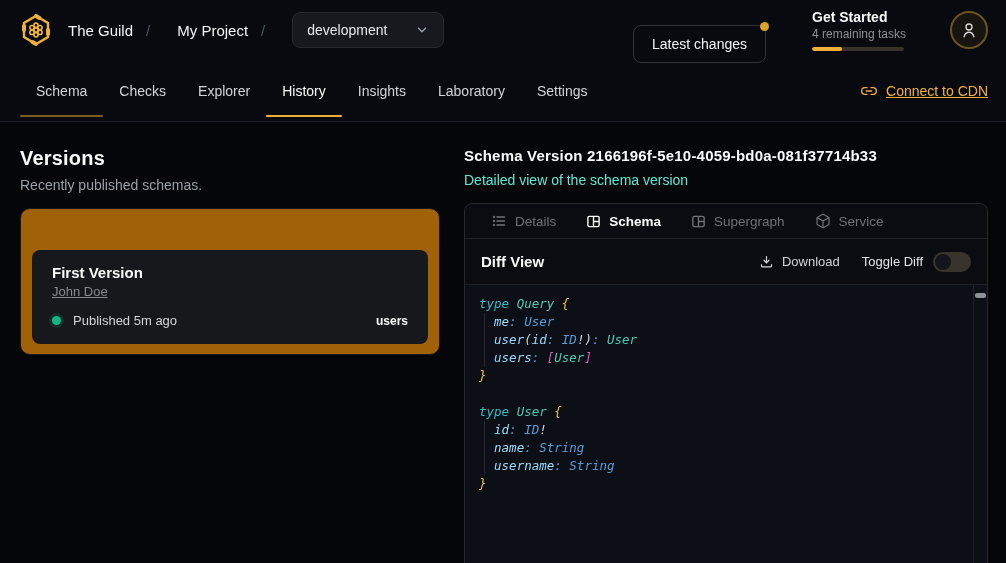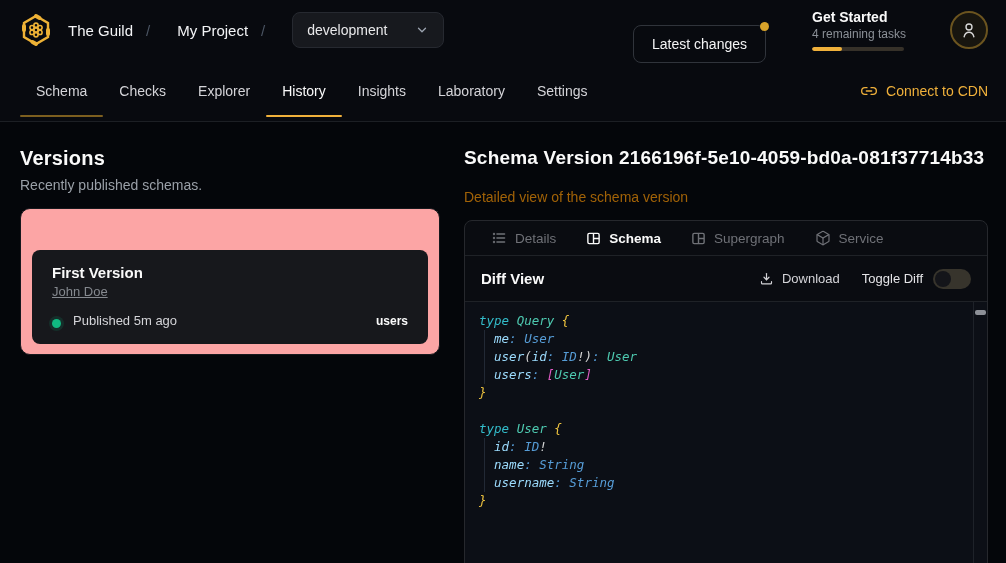--- a/index.html
+++ b/index.html
@@ -27,40 +27,40 @@
 
   
   .nav { height:62px; background:#080a0f; border-bottom:1px solid #1c1f24; display:flex; align-items:stretch; padding:0 18px 0 20px; }
   .nav-tab { position:relative; display:flex; align-items:center; padding:0 16px; font-size:14px;
     color:#d4d4d8; cursor:pointer; }
   .nav-tab.active { color:#fafafa; font-weight:500; }
   .nav-tab.active::after, .nav-tab.dim::after { content:""; position:absolute; left:0; right:0; bottom:4px; height:2px; border-radius:1px; }
   .nav-tab.active::after { background:#f0b13b; }
   .nav-tab.dim::after { background:#7c5f1f; }
   .cdn-link { margin-left:auto; display:flex; align-items:center; gap:9px; color:#f0b13b; font-size:14px;
-    font-weight:500; cursor:pointer; }
+    font-weight:500; cursor:pointer;text-decoration:underline; }
 
   
   .main { display:flex; padding:0 18px 0 20px; }
   .left-col { width:444px; padding-top:25px; }
   .panel-title { font-size:20px; font-weight:700; color:#fafafa; letter-spacing:.2px; }
   .panel-sub { font-size:14px; color:#9aa0a8; margin-top:7px; }
-  .versions-card { margin-top:15px; width:420px; background:#fca5a5; border:1px solid #16181d;
+  .versions-card { margin-top:15px; width:420px; background:#a16207; border:1px solid #16181d;
     border-radius:10px; padding:41px 11px 10px; }
   .version-item { background:#17181c; border-radius:8px; padding:14px 20px 16px; cursor:pointer; }
   .vi-name { font-size:15px; font-weight:600; color:#fafafa; }
   .vi-author { font-size:13px; color:#85898f; margin-top:3px;text-decoration:underline; }
-  .vi-row { display:flex; align-items:flex-end; margin-top:14px; }
+  .vi-row { display:flex; align-items:center; margin-top:14px; }
   .vi-dot { width:9px; height:9px; border-radius:50%; background:#10b981; box-shadow:0 0 0 3px rgba(16,185,129,.14); margin-right:12px; }
   .vi-status { font-size:13px; color:#d4d4d8; }
   .vi-service { margin-left:auto; font-size:12px; font-weight:700; color:#fafafa; }
 
   .right-col { width:524px; padding-top:25px; }
-  .detail-title { font-size:19px; font-weight:700; color:#fafafa; letter-spacing:.2px; white-space:nowrap; }
-  .detail-sub { font-size:14px; color:#a16207; margin-top:20px; }
+  .detail-title { font-size:15px; font-weight:700; color:#fafafa; letter-spacing:.2px; white-space:nowrap; }
+  .detail-sub { font-size:14px; color:#5eead4; margin-top:8px; }
 
   .detail-panel { margin-top:15px; height:423px; border:1px solid #26282d; border-radius:8px 8px 0 0;
     background:#0a0c11; display:flex; flex-direction:column; overflow:hidden; }
   .dtabs { height:35px; display:flex; align-items:center; gap:30px; padding-left:26px; border-bottom:1px solid #1f2227; flex:none; }
   .dtab { display:flex; align-items:center; gap:8px; font-size:13.5px; color:#6f7177; cursor:pointer; }
   .dtab svg { stroke:#6f7177; }
   .dtab.active { color:#fafafa; font-weight:600; }
   .dtab.active svg { stroke:#fafafa; }
   .diff-row { height:46px; display:flex; align-items:center; padding:0 16px; border-bottom:1px solid #1f2227; flex:none; }
   .diff-title { font-size:15px; font-weight:700; color:#fafafa; }

